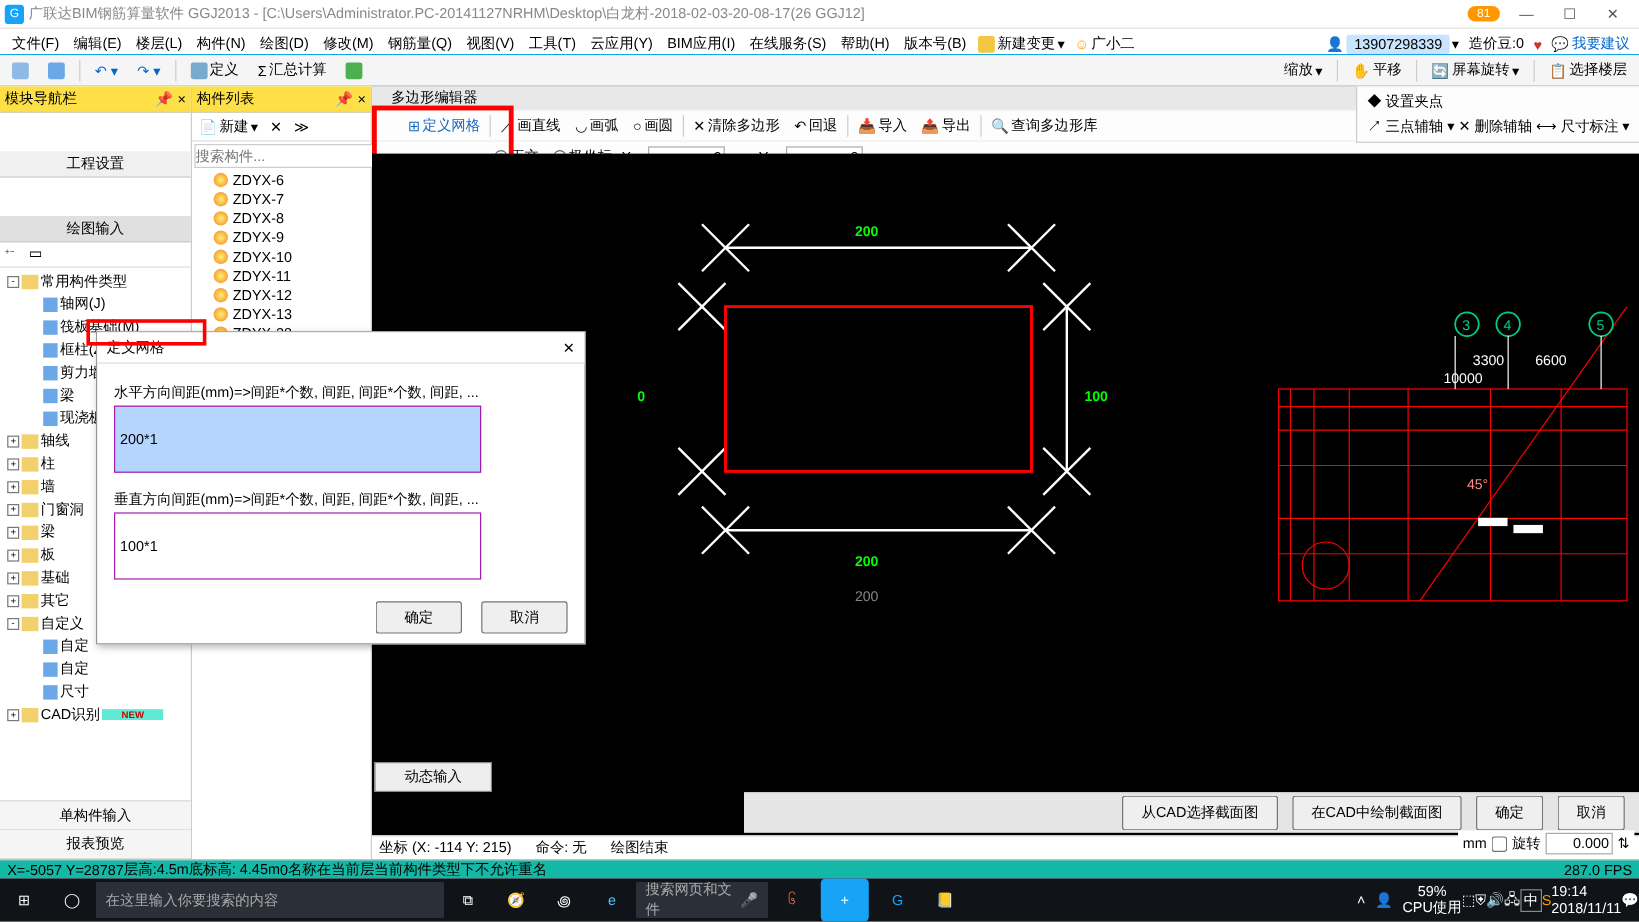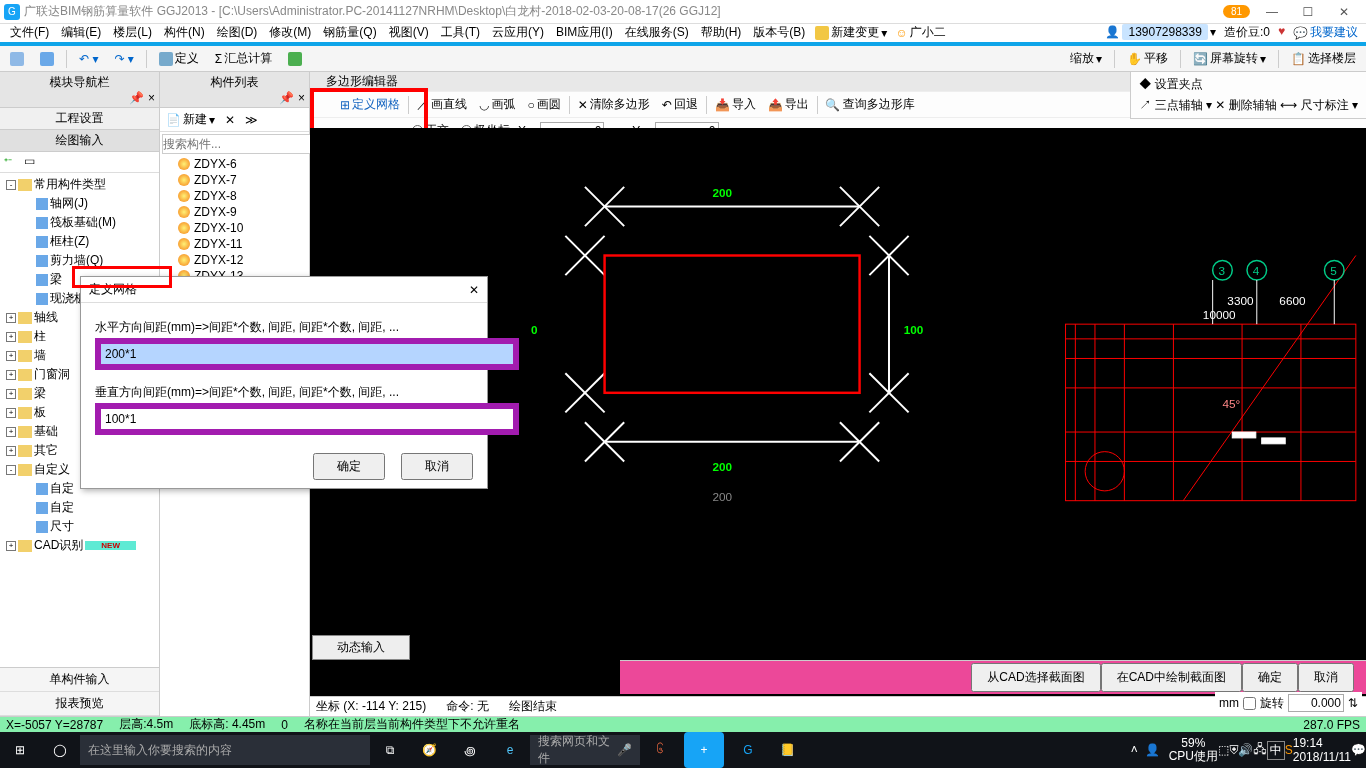--- a/index.html
+++ b/index.html
@@ -5,39 +5,39 @@
 * { margin: 0; padding: 0; box-sizing: border-box; font-family: "Microsoft YaHei", SimSun, sans-serif; font-size: 12px; }
 body { width: 1366px; height: 768px; overflow: hidden; background: #f0f0f0; position: relative; }
 
 .titlebar { height: 24px; background: #fff; display: flex; align-items: center; padding: 0 4px; color: #888; border-bottom: 1px solid #ddd; }
 .titlebar .icon { width: 16px; height: 16px; background: #17a4f6; border-radius: 3px; color: #fff; display: flex; align-items: center; justify-content: center; font-size: 10px; margin-right: 4px; }
 .titlebar .title { flex: 1; white-space: nowrap; overflow: hidden; }
 .titlebar .badge { background: #ff9800; color: #fff; padding: 1px 8px; border-radius: 8px; font-size: 10px; margin: 0 4px; }
 .titlebar .winbtn { width: 36px; height: 20px; display: flex; align-items: center; justify-content: center; color: #555; }
 .titlebar .winbtn:last-child { color: #555; }
 
-.menubar { height: 22px; background: #fff; display: flex; align-items: flex-start; padding: 0 4px; border-bottom: 4px solid #0ea5e9; }
+.menubar { height: 22px; background: #fff; display: flex; align-items: flex-end; padding: 0 4px; border-bottom: 1px solid #0ea5e9; }
 .menubar .mitem { padding: 0 6px; cursor: default; }
 .menubar .spacer { flex: 1; }
 .menubar .rbtn { padding: 0 4px; display: flex; align-items: center; gap: 2px; }
 .menubar .rbtn .ric { width: 14px; height: 14px; background: #f2c744; border-radius: 2px; }
 .menubar .phone { background: #c9e4ff; padding: 1px 6px; border-radius: 2px; }
 
 .toolbar1 { height: 26px; background: #f5f5f5; display: flex; align-items: center; padding: 0 4px; gap: 4px; border-bottom: 1px solid #ccc; }
 .toolbar1 .tbtn { padding: 2px 6px; display: flex; align-items: center; gap: 2px; }
 .toolbar1 .sep { width: 1px; height: 18px; background: #ccc; margin: 0 2px; }
 .toolbar1 .tic { width: 14px; height: 14px; display: inline-block; background: #8fb9e6; border-radius: 2px; }
 .toolbar1 .right-tools { margin-left: auto; display: flex; align-items: center; gap: 4px; }
 
 .content { display: flex; height: calc(768px - 24px - 22px - 26px - 16px - 36px); }
 
 .left-panel { width: 160px; background: #fff; border-right: 1px solid #ccc; display: flex; flex-direction: column; }
-.panel-hdr { background: #e5e5e5; padding: 2px 4px; border-bottom: 1px solid #ccc; display: flex; align-items: center; flex-direction: column; }
+.panel-hdr { background: #fde047; padding: 2px 4px; border-bottom: 1px solid #ccc; display: flex; align-items: center; }
 .panel-hdr .drop { margin-left: auto; }
-.left-panel .subhdr { background: #f0f0f0; padding: 2px 6px; text-align: center; border-bottom: 1px solid #ccc; }
+.left-panel .subhdr { background: #f0f0f0; padding: 2px 6px; text-align: center; border-bottom: 1px solid #ccc; margin-top: 32px; }
 .left-panel .icons-row { padding: 2px 4px; display: flex; gap: 4px; border-bottom: 1px solid #ddd; }
 .left-panel .icons-row .sic { width: 16px; height: 16px; display: inline-block; }
 .tree { flex: 1; overflow: auto; padding: 2px; }
 .tree .tnode { padding: 1px 2px; display: flex; align-items: center; gap: 2px; white-space: nowrap; }
 .tree .lvl0 { padding-left: 4px; }
 .tree .lvl1 { padding-left: 22px; }
 .tree .exp { width: 10px; height: 10px; border: 1px solid #777; display: inline-flex; align-items: center; justify-content: center; font-size: 8px; line-height: 8px; }
 .tree .fic { width: 14px; height: 12px; background: #f2d06b; display: inline-block; }
 .tree .iic { width: 12px; height: 12px; background: #6aa8e8; display: inline-block; }
 .tree .new { background: #5eead4; color: #c00; font-size: 8px; padding: 0 16px; font-weight: bold; }
@@ -65,37 +65,37 @@
 .floating-toolbar { position: absolute; top: 0; left: 0; right: 0; background: #fdfdfd; }
 
 .drawing { position: absolute; top: 56px; left: 0; right: 0; bottom: 78px; background: #000; }
 .drawing svg { width: 100%; height: 100%; }
 
 .dlg { position: absolute; background: #fff; border: 1px solid #999; box-shadow: 2px 2px 6px rgba(0,0,0,.3); }
 .dlg .dlg-title { background: #fff; padding: 4px 8px; border-bottom: 1px solid #ddd; display: flex; align-items: center; }
 .dlg .dlg-title .close { margin-left: auto; }
 .dlg .dlg-body { padding: 10px 14px; }
 .dlg .dlg-body .lbl { margin: 6px 0 2px; }
-.dlg .dlg-body input { width: 424px; padding: 3px 4px; border: 6px solid #a21caf; }
+.dlg .dlg-body input { width: 306px; padding: 20px 4px; border: 1px solid #a21caf; }
 .dlg .dlg-body input.sel { background: #b5d5ff; }
 .dlg .dlg-btns { display: flex; justify-content: flex-end; gap: 16px; padding: 8px 14px; }
 .dlg .dlg-btns button { padding: 3px 22px; }
 
 .dyn-input { position: absolute; left: 2px; bottom: 56px; padding: 3px 24px; border: 1px solid #888; background: #eee; }
 
-.action-bar { position: absolute; left: 310px; right: 0; bottom: 22px; height: 34px; background: #ec4899; border-top: 1px solid #ccc; display: flex; align-items: center; justify-content: flex-end; padding: 0 12px; }
+.action-bar { position: absolute; left: 310px; right: 0; bottom: 22px; height: 34px; background: #e5e5e5; border-top: 1px solid #ccc; display: flex; align-items: center; justify-content: flex-end; gap: 12px; padding: 0 12px; }
 .action-bar button { padding: 4px 14px; }
 
 .mm-row { position: absolute; right: 4px; bottom: 22px; height: 22px; display: flex; align-items: center; gap: 4px; background: #fff; padding: 0 4px; }
 .mm-row input.num { width: 56px; text-align: right; border: 1px solid #aaa; padding: 1px 2px; }
 
 .status1 { position: absolute; left: 160px; right: 0; bottom: 0; height: 20px; background: #fff; border-top: 1px solid #ccc; display: flex; align-items: center; padding: 0 6px; gap: 20px; }
 .status1 .sseg { white-space: nowrap; }
 
-.appstatus { position: absolute; left: 0; bottom: 36px; right: 0; height: 16px; background: #86efac; border-top: 1px solid #ccc; display: flex; align-items: center; padding: 0 6px; gap: 16px; font-size: 11px; }
+.appstatus { position: absolute; left: 0; bottom: 36px; right: 0; height: 16px; background: #14b8a6; border-top: 1px solid #ccc; display: flex; align-items: center; padding: 0 6px; font-size: 11px; }
 .appstatus .fps { margin-left: auto; }
 
 .taskbar { position: absolute; left: 0; right: 0; bottom: 0; height: 36px; background: #101318; display: flex; align-items: center; color: #fff; }
 .taskbar .tb { width: 40px; height: 36px; display: flex; align-items: center; justify-content: center; }
 .taskbar .search { flex: 0 0 290px; height: 30px; background: #2a2f38; display: flex; align-items: center; padding: 0 8px; color: #aaa; gap: 6px; }
 .taskbar .tray { margin-left: auto; display: flex; align-items: center; gap: 8px; padding: 0 8px; font-size: 11px; }
 .taskbar .cpu { text-align: center; line-height: 13px; font-size: 10px; }
 .taskbar .orange { color: #ff9800; }
 
 .left-panel .bottom-btns { border-top: 1px solid #ccc; }

